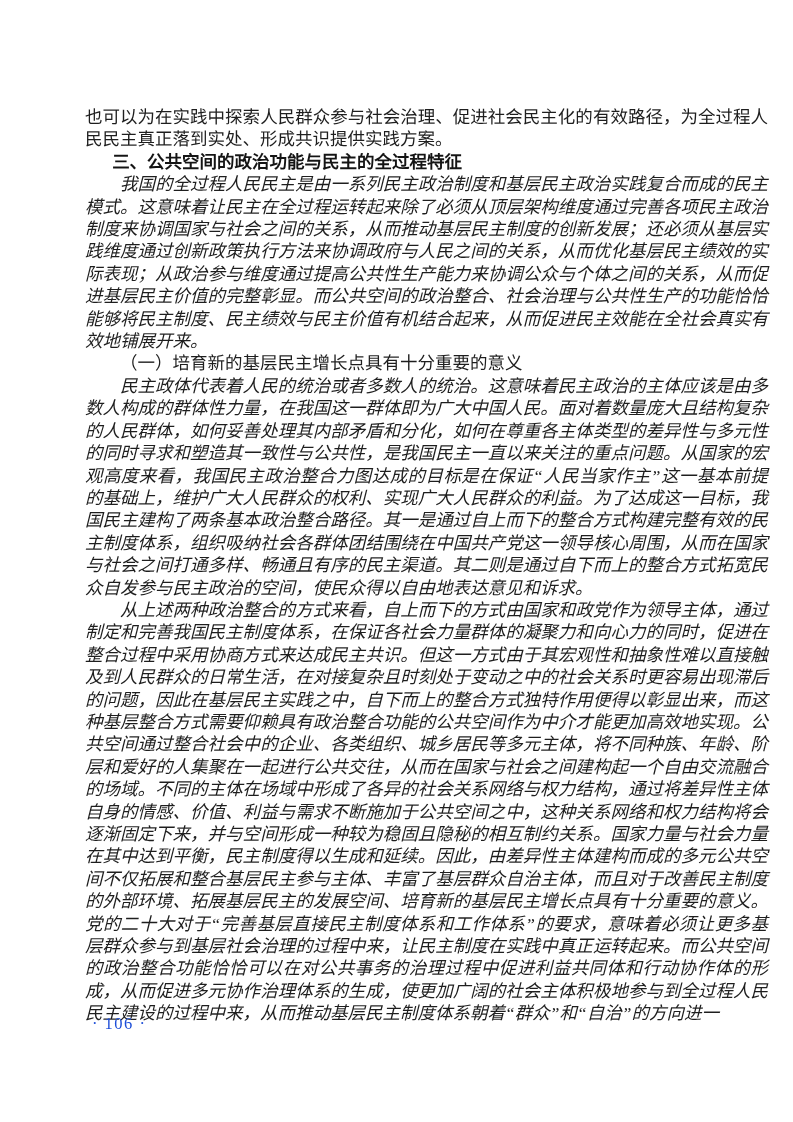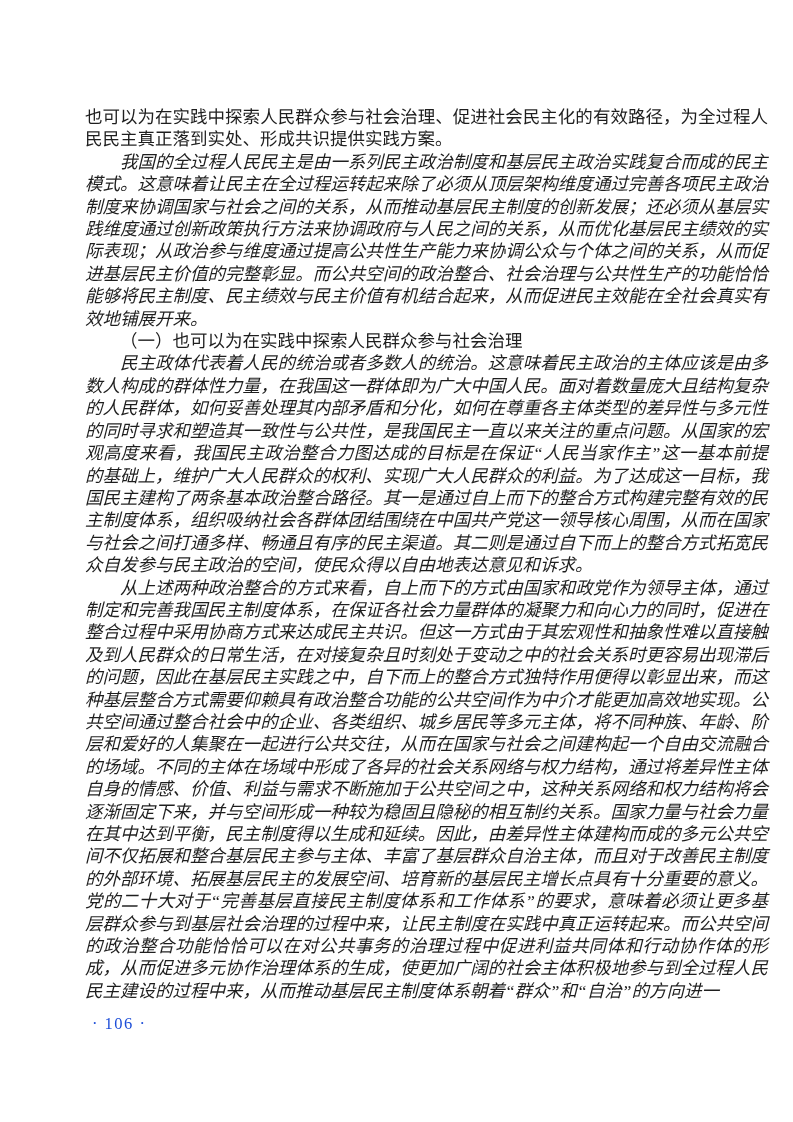--- a/index.html
+++ b/index.html
@@ -61,24 +61,25 @@
     color: #1d4ed8;
   }
 </style>
 </head>
 <body>
 
 <div class="page">
   <div class="content">
     <p class="continuation">也可以为在实践中探索人民群众参与社会治理、促进社会民主化的有效路径，为全过程人民民主真正落到实处、形成共识提供实践方案。</p>
 
+    <p class="section-heading">三、公共空间的政治功能与民主的全过程特征</p>
 
     <p class="para-indent">我国的全过程人民民主是由一系列民主政治制度和基层民主政治实践复合而成的民主模式。这意味着让民主在全过程运转起来除了必须从顶层架构维度通过完善各项民主政治制度来协调国家与社会之间的关系，从而推动基层民主制度的创新发展；还必须从基层实践维度通过创新政策执行方法来协调政府与人民之间的关系，从而优化基层民主绩效的实际表现；从政治参与维度通过提高公共性生产能力来协调公众与个体之间的关系，从而促进基层民主价值的完整彰显。而公共空间的政治整合、社会治理与公共性生产的功能恰恰能够将民主制度、民主绩效与民主价值有机结合起来，从而促进民主效能在全社会真实有效地铺展开来。</p>
 
-    <p class="subsection-heading">（一）也可以为在实践中探索人民群众参与社会治理</p>
+    <p class="subsection-heading">（一）培育新的基层民主增长点具有十分重要的意义</p>
 
     <p class="para-indent">民主政体代表着人民的统治或者多数人的统治。这意味着民主政治的主体应该是由多数人构成的群体性力量，在我国这一群体即为广大中国人民。面对着数量庞大且结构复杂的人民群体，如何妥善处理其内部矛盾和分化，如何在尊重各主体类型的差异性与多元性的同时寻求和塑造其一致性与公共性，是我国民主一直以来关注的重点问题。从国家的宏观高度来看，我国民主政治整合力图达成的目标是在保证“人民当家作主”这一基本前提的基础上，维护广大人民群众的权利、实现广大人民群众的利益。为了达成这一目标，我国民主建构了两条基本政治整合路径。其一是通过自上而下的整合方式构建完整有效的民主制度体系，组织吸纳社会各群体团结围绕在中国共产党这一领导核心周围，从而在国家与社会之间打通多样、畅通且有序的民主渠道。其二则是通过自下而上的整合方式拓宽民众自发参与民主政治的空间，使民众得以自由地表达意见和诉求。</p>
 
     <p class="para-indent">从上述两种政治整合的方式来看，自上而下的方式由国家和政党作为领导主体，通过制定和完善我国民主制度体系，在保证各社会力量群体的凝聚力和向心力的同时，促进在整合过程中采用协商方式来达成民主共识。但这一方式由于其宏观性和抽象性难以直接触及到人民群众的日常生活，在对接复杂且时刻处于变动之中的社会关系时更容易出现滞后的问题，因此在基层民主实践之中，自下而上的整合方式独特作用便得以彰显出来，而这种基层整合方式需要仰赖具有政治整合功能的公共空间作为中介才能更加高效地实现。公共空间通过整合社会中的企业、各类组织、城乡居民等多元主体，将不同种族、年龄、阶层和爱好的人集聚在一起进行公共交往，从而在国家与社会之间建构起一个自由交流融合的场域。不同的主体在场域中形成了各异的社会关系网络与权力结构，通过将差异性主体自身的情感、价值、利益与需求不断施加于公共空间之中，这种关系网络和权力结构将会逐渐固定下来，并与空间形成一种较为稳固且隐秘的相互制约关系。国家力量与社会力量在其中达到平衡，民主制度得以生成和延续。因此，由差异性主体建构而成的多元公共空间不仅拓展和整合基层民主参与主体、丰富了基层群众自治主体，而且对于改善民主制度的外部环境、拓展基层民主的发展空间、培育新的基层民主增长点具有十分重要的意义。党的二十大对于“完善基层直接民主制度体系和工作体系”的要求，意味着必须让更多基层群众参与到基层社会治理的过程中来，让民主制度在实践中真正运转起来。而公共空间的政治整合功能恰恰可以在对公共事务的治理过程中促进利益共同体和行动协作体的形成，从而促进多元协作治理体系的生成，使更加广阔的社会主体积极地参与到全过程人民民主建设的过程中来，从而推动基层民主制度体系朝着“群众”和“自治”的方向进一</p>
   </div>
 
   <div class="page-number">· 106 ·</div>
 </div>
 
 </body></html>

